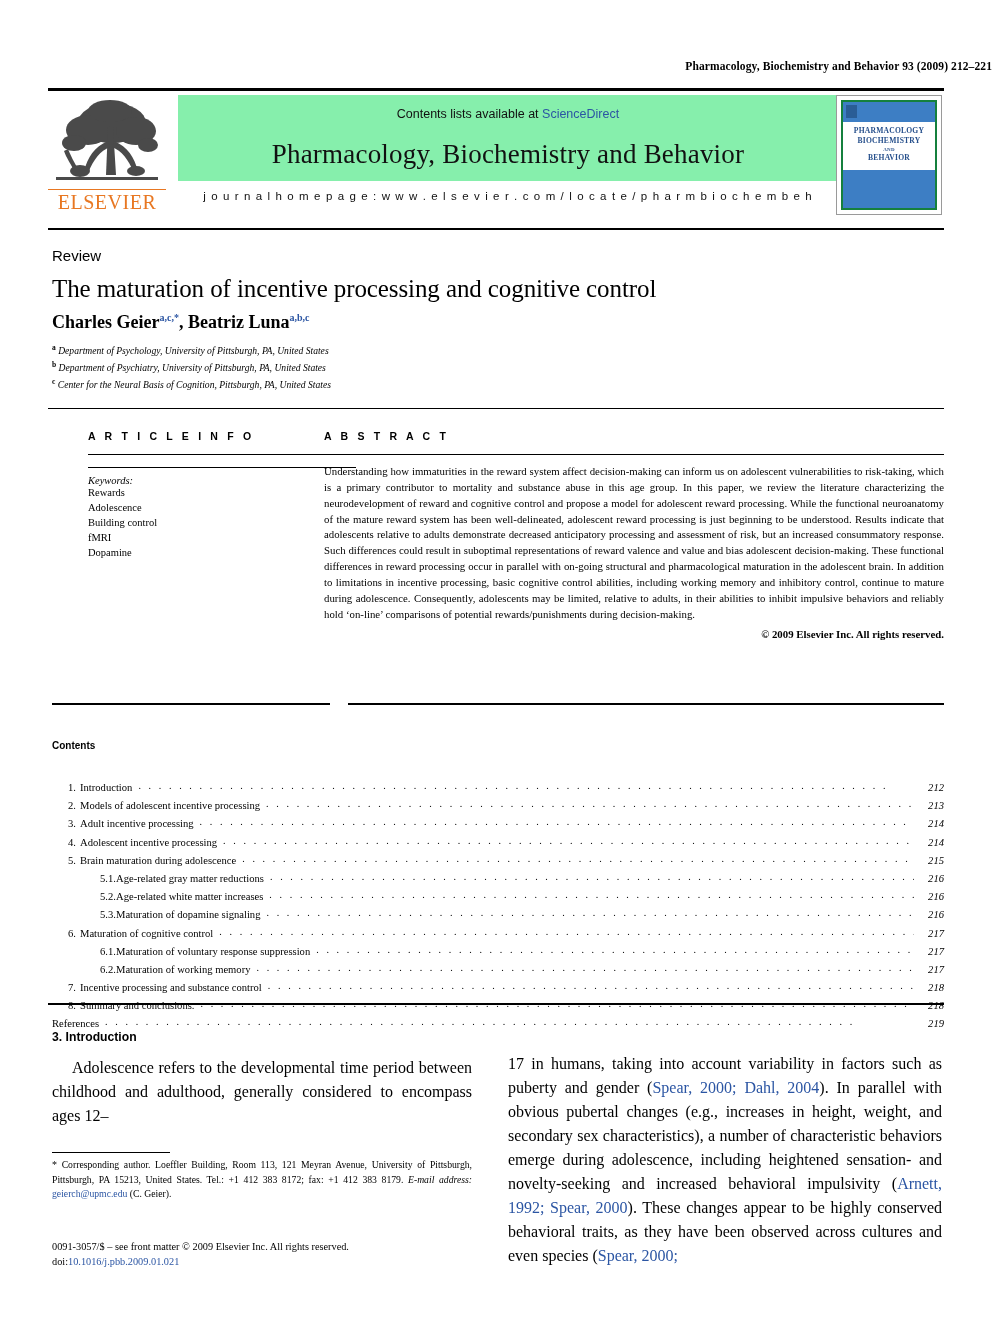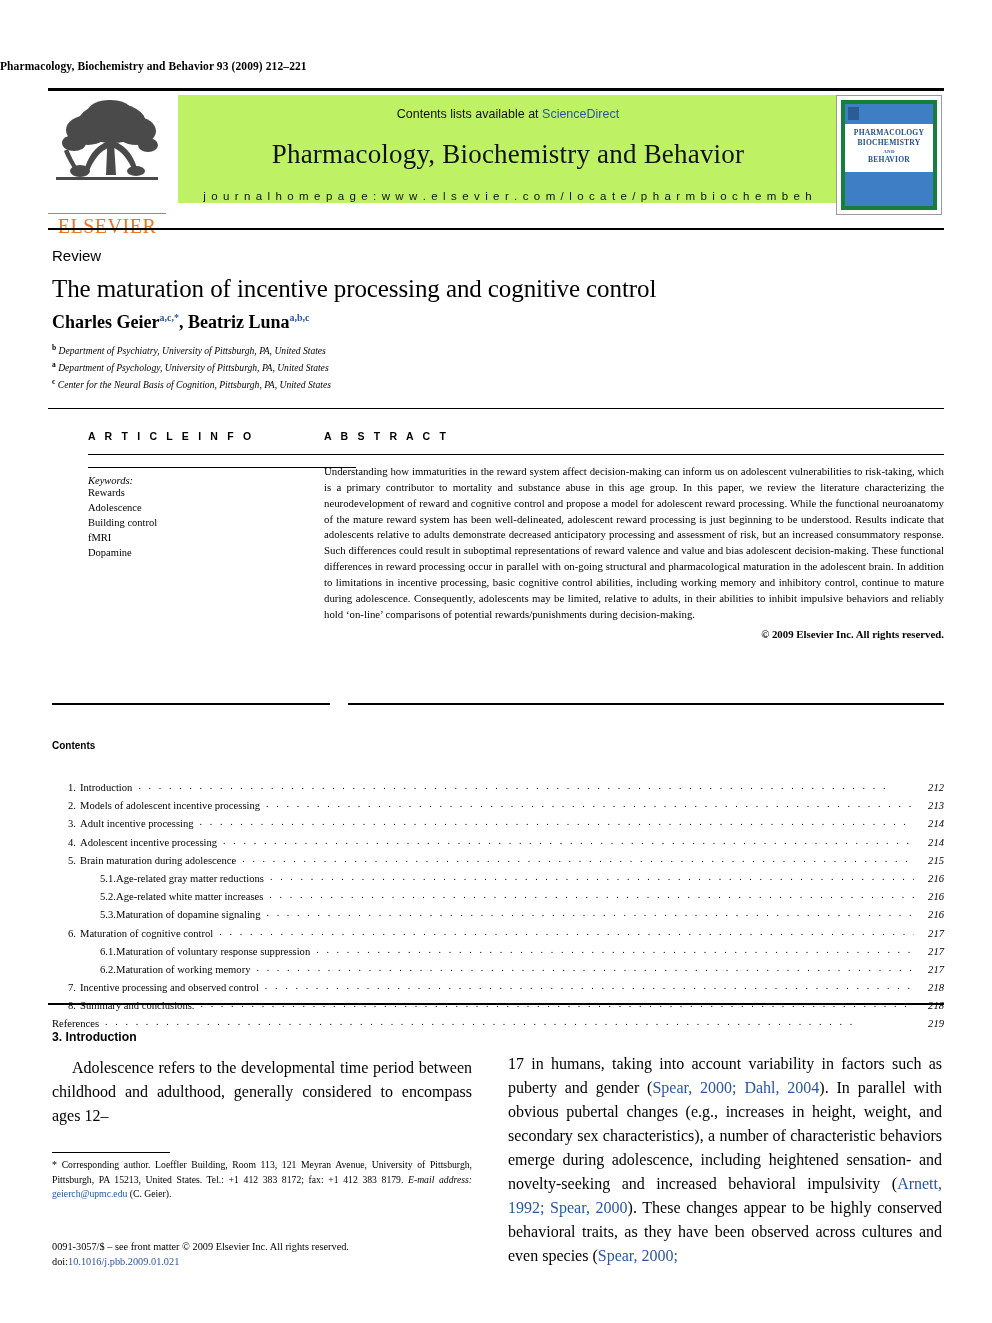--- a/index.html
+++ b/index.html
@@ -20,21 +20,21 @@
     left: 0; top: 0;
     width: 992px;
     height: 1323px;
   }
 
   
   .running-head {
     position: absolute;
     left: 0; top: 60px;
     width: 992px;
-    text-align: left;
+    text-align: right;
     font-size: 11.5px;
     font-weight: bold;
     letter-spacing: .1px;
   }
 
   
   .masthead {
     position: absolute;
     left: 48px; top: 88px;
     width: 896px;
@@ -53,28 +53,27 @@
     left: 0; top: 92px;
     width: 118px;
     text-align: center;
     font-family: "Liberation Serif", serif;
     font-size: 20px;
     letter-spacing: 0.5px;
     color: #E87722;
     border-top: 1.5px solid #E87722;
     padding-top: 2px;
     line-height: 1.05;
-    margin-top: 24px;
   }
   .grayband {
     position: absolute;
     left: 130px; top: 4px;
     width: 660px;
-    height: 108px;
-    background: #bef264;
+    height: 86px;
+    background: #86efac;
     text-align: center;
   }
   .contents-avail {
     margin-top: 12px;
     font-family: "Liberation Sans", sans-serif;
     font-size: 12.5px;
     color: #111;
   }
   .sciencedirect { color: #2b55a3; }
   .journal-title {
@@ -96,21 +95,21 @@
     left: 788px; top: 4px;
     width: 106px;
     height: 120px;
     border: 1px solid #9a9a9a;
     background: #fff;
     box-sizing: border-box;
     padding: 4px;
   }
   .cover-inner {
     width: 100%; height: 100%;
-    border: 4px solid #15803d;
+    border: 2px solid #15803d;
     box-sizing: border-box;
     display: flex;
     flex-direction: column;
   }
   .cover-top {
     height: 20px;
     background: #3d7ec4;
     position: relative;
   }
   .cover-mark {
@@ -330,22 +329,22 @@
   </div>
 
   <div class="rule-thick" style="top:228px;"></div>
 
   <div class="doctype">Review</div>
   <div class="art-title">The maturation of incentive processing and cognitive control</div>
   <div class="authors">
     <span>Charles Geier</span><sup>a,c,*</sup><span>, </span><span>Beatriz Luna</span><sup>a,b,c</sup>
   </div>
   <div class="affils">
+    <div><sup>a</sup> <span>Department of Psychology, University of Pittsburgh, PA, United States</span></div>
     <div><sup>b</sup> <span>Department of Psychiatry, University of Pittsburgh, PA, United States</span></div>
-    <div><sup>a</sup> <span>Department of Psychology, University of Pittsburgh, PA, United States</span></div>
     <div><sup>c</sup> <span>Center for the Neural Basis of Cognition, Pittsburgh, PA, United States</span></div>
   </div>
 
   <div class="rule-full" style="top:408px;"></div>
 
   <div class="col-left">
     <div class="sec-head">A R T I C L E   I N F O</div>
     <div class="thinrule"></div>
     <div class="thinrule"></div>
     <div class="kw-head">Keywords:</div>
@@ -429,21 +428,21 @@
         <span class="toc-page">217</span>
       </div>
     <div class="toc-row sub">
         <span class="toc-num">6.2.</span>
         <span class="toc-label">Maturation of working memory</span>
         <span class="toc-dots">. . . . . . . . . . . . . . . . . . . . . . . . . . . . . . . . . . . . . . . . . . . . . . . . . . . . . . . . . . . . . . . . . . . . . . . . . .</span>
         <span class="toc-page">217</span>
       </div>
     <div class="toc-row">
         <span class="toc-num">7.</span>
-        <span class="toc-label">Incentive processing and observed control</span>
+        <span class="toc-label">Incentive processing and substance control</span>
         <span class="toc-dots">. . . . . . . . . . . . . . . . . . . . . . . . . . . . . . . . . . . . . . . . . . . . . . . . . . . . . . . . . . . . . . . . . . . . . . . . . .</span>
         <span class="toc-page">218</span>
       </div>
     <div class="toc-row">
         <span class="toc-num">8.</span>
         <span class="toc-label">Summary and conclusions.</span>
         <span class="toc-dots">. . . . . . . . . . . . . . . . . . . . . . . . . . . . . . . . . . . . . . . . . . . . . . . . . . . . . . . . . . . . . . . . . . . . . . . . . .</span>
         <span class="toc-page">218</span>
       </div>
     <div class="toc-row noNum">

